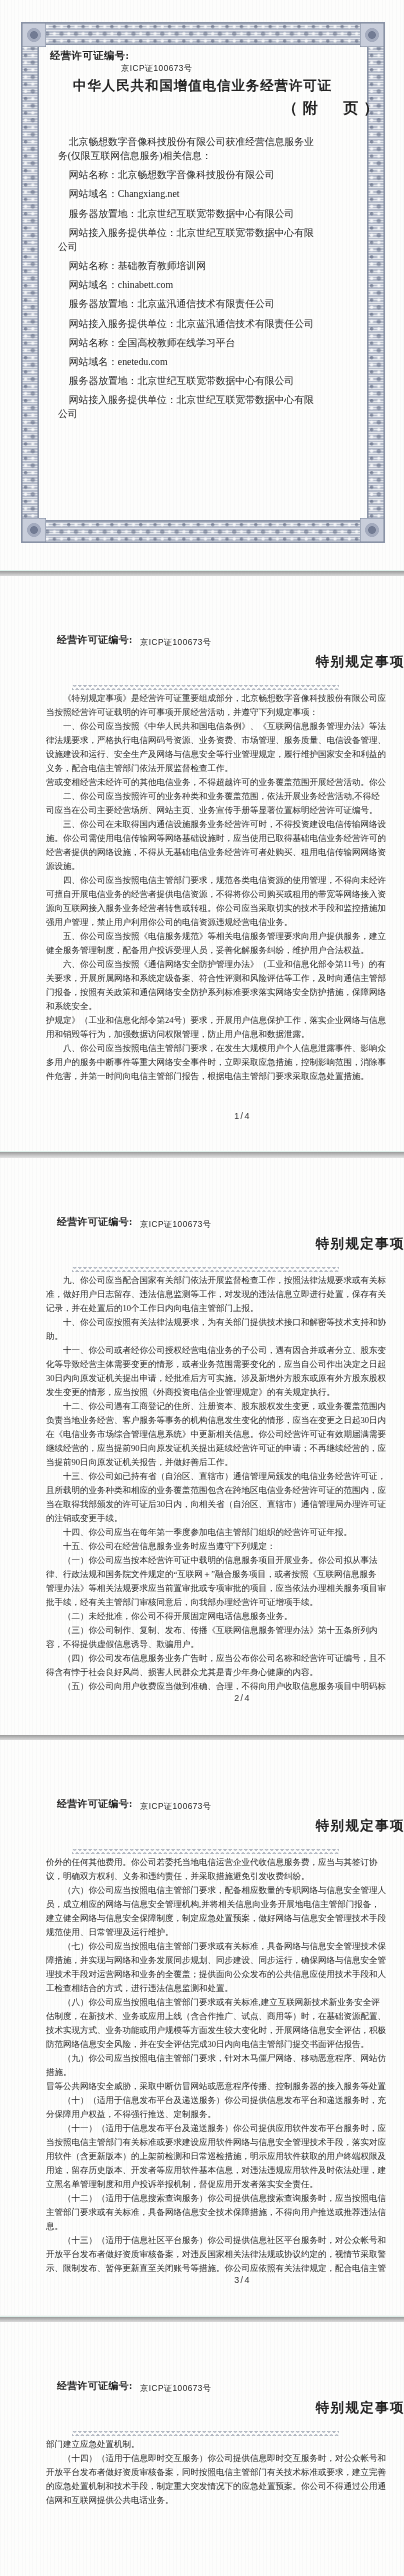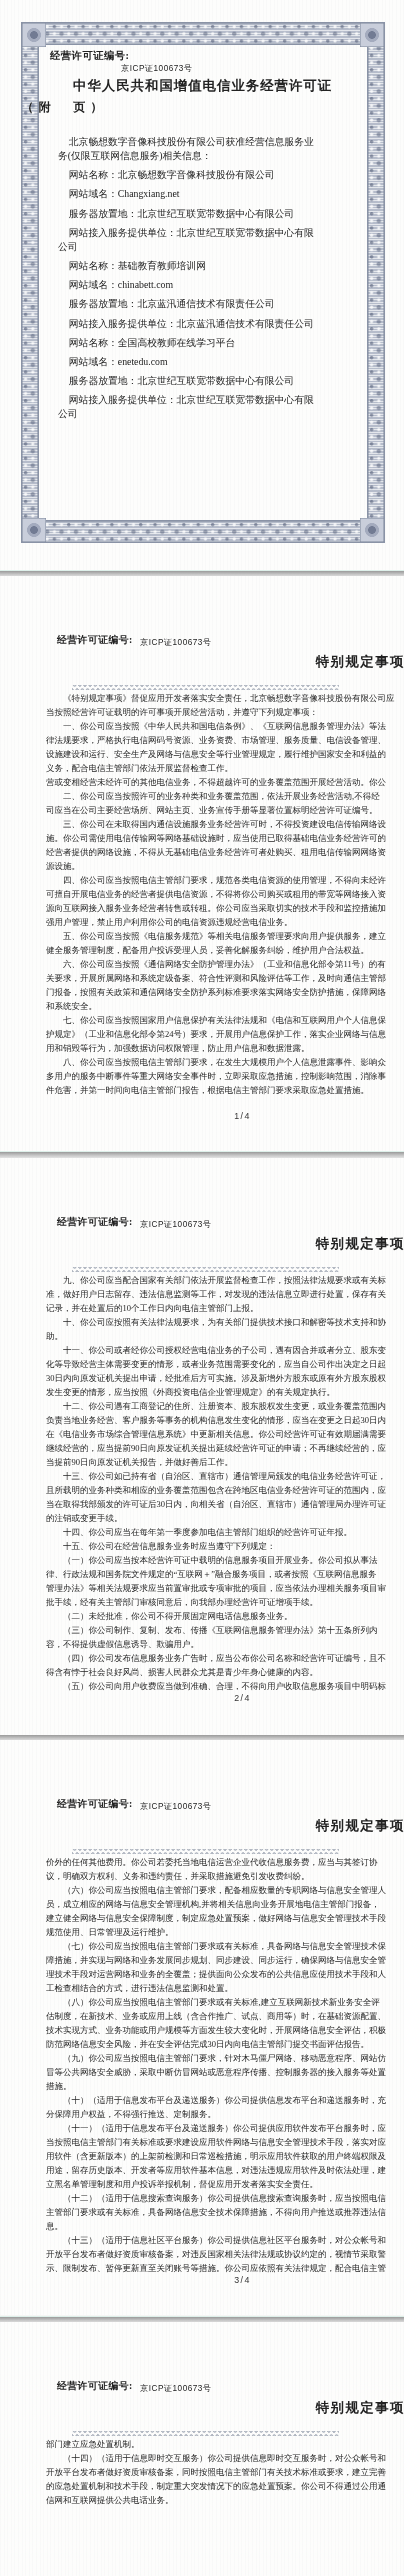--- a/index.html
+++ b/index.html
@@ -38,21 +38,21 @@
   .frame-left{position:absolute;left:21.6px;top:23px;width:16px;height:519px;}
   .frame-right{position:absolute;left:368px;top:23px;width:16px;height:519px;}
   .corner{
     position:absolute;width:24px;height:24px;
     background:radial-gradient(circle at 50% 50%, #727b93 3.6px, #a4abbe 4.1px 6.7px, #c9cedb 7.2px);
     box-shadow:inset 0 0 0 0.5px #7c8599;
   }
   .lic-header-label{position:absolute;left:50px;top:49px;font-size:10.3px;font-weight:700;letter-spacing:0.5px;}
   .lic-header-no{position:absolute;left:121px;top:63px;font-size:8.2px;letter-spacing:0.5px;font-family:"Liberation Sans","DejaVu Sans",sans-serif;}
   .lic-title{position:absolute;left:21.6px;top:77px;width:362px;text-align:center;font-size:13.4px;font-weight:700;letter-spacing:1px;}
-  .lic-subtitle{position:absolute;left:21.6px;top:99px;width:362px;text-align:left;font-size:12px;font-weight:700;letter-spacing:5.2px;}
+  .lic-subtitle{position:absolute;left:21.6px;top:99px;width:362px;text-align:right;font-size:15px;font-weight:700;letter-spacing:5.2px;}
   .lic-body{position:absolute;left:58px;top:135px;width:296px;font-size:9.8px;line-height:14px;}
   .lic-body .bline{white-space:nowrap;}
   .lic-body .ind{padding-left:10.8px;}
   .lic-body .g{margin-top:5.2px;}
   
   .phead-label{position:absolute;left:57px;top:58px;font-size:9.8px;font-weight:700;letter-spacing:0.5px;}
   .phead-no{position:absolute;left:140px;top:61px;font-size:8.2px;letter-spacing:0.5px;font-family:"Liberation Sans","DejaVu Sans",sans-serif;}
   .ptitle{position:absolute;left:0;top:77px;width:405px;margin:0;text-align:right;font-size:13.4px;font-weight:700;letter-spacing:1.5px;}
   .zigzag{
     position:absolute;left:72px;top:109px;width:267px;height:4.6px;opacity:.75;
@@ -113,21 +113,21 @@
   <div class="sep" style="top:1734px;"></div>
   <div class="sep" style="top:2316px;"></div>
 
   <div id="provision-pages">
       <section class="page" style="top: 576px; height: 575px;">
         <div class="phead-label">经营许可证编号:</div>
         <div class="phead-no">京ICP证100673号</div>
         <h2 class="ptitle">特别规定事项</h2>
         <div class="zigzag"></div>
         <div class="pbody">
-          <div class="bline ind">《特别规定事项》督促应用开发者落实安全责任，北京畅想数字音像科技股份有限公司应</div>
+          <div class="bline ind">《特别规定事项》是经营许可证重要组成部分，北京畅想数字音像科技股份有限公司应</div>
           <div class="bline">当按照经营许可证载明的许可事项开展经营活动，并遵守下列规定事项：</div>
           <div class="bline ind">一、你公司应当按照《中华人民共和国电信条例》、《互联网信息服务管理办法》等法</div>
           <div class="bline">律法规要求，严格执行电信网码号资源、业务资费、市场管理、服务质量、电信设备管理、</div>
           <div class="bline">设施建设和运行、安全生产及网络与信息安全等行业管理规定，履行维护国家安全和利益的</div>
           <div class="bline">义务，配合电信主管部门依法开展监督检查工作。</div>
           <div class="bline">营或变相经营未经许可的其他电信业务，不得超越许可的业务覆盖范围开展经营活动。你公</div>
           <div class="bline ind">二、你公司应当按照许可的业务种类和业务覆盖范围，依法开展业务经营活动,不得经</div>
           <div class="bline">司应当在公司主要经营场所、网站主页、业务宣传手册等显著位置标明经营许可证编号。</div>
           <div class="bline ind">三、你公司在未取得国内通信设施服务业务经营许可时，不得投资建设电信传输网络设</div>
           <div class="bline">施。你公司需使用电信传输网等网络基础设施时，应当使用已取得基础电信业务经营许可的</div>
@@ -136,21 +136,20 @@
           <div class="bline ind">四、你公司应当按照电信主管部门要求，规范各类电信资源的使用管理，不得向未经许</div>
           <div class="bline">可擅自开展电信业务的经营者提供电信资源，不得将你公司购买或租用的带宽等网络接入资</div>
           <div class="bline">源向互联网接入服务业务经营者转售或转租。你公司应当采取切实的技术手段和监控措施加</div>
           <div class="bline">强用户管理，禁止用户利用你公司的电信资源违规经营电信业务。</div>
           <div class="bline ind">五、你公司应当按照《电信服务规范》等相关电信服务管理要求向用户提供服务，建立</div>
           <div class="bline">健全服务管理制度，配备用户投诉受理人员，妥善化解服务纠纷，维护用户合法权益。</div>
           <div class="bline ind">六、你公司应当按照《通信网络安全防护管理办法》（工业和信息化部令第11号）的有</div>
           <div class="bline">关要求，开展所属网络和系统定级备案、符合性评测和风险评估等工作，及时向通信主管部</div>
           <div class="bline">门报备，按照有关政策和通信网络安全防护系列标准要求落实网络安全防护措施，保障网络</div>
           <div class="bline">和系统安全。</div>
-          <div class="bline ind">七、你公司应当按照国家用户信息保护有关法律法规和《电信和互联网用户个人信息保</div>
           <div class="bline">护规定》（工业和信息化部令第24号）要求，开展用户信息保护工作，落实企业网络与信息</div>
           <div class="bline">用和销毁等行为，加强数据访问权限管理，防止用户信息和数据泄露。</div>
           <div class="bline ind">八、你公司应当按照电信主管部门要求，在发生大规模用户个人信息泄露事件、影响众</div>
           <div class="bline">多用户的服务中断事件等重大网络安全事件时，立即采取应急措施，控制影响范围，消除事</div>
           <div class="bline">件危害，并第一时间向电信主管部门报告，根据电信主管部门要求采取应急处置措施。</div>
         </div>
         <div class="pagenum">1/4</div>
       </section>
       <section class="page" style="top: 1158px; height: 577px;">
         <div class="phead-label">经营许可证编号:</div>
@@ -205,22 +204,22 @@
           <div class="bline">规范使用、日常管理及运行维护。</div>
           <div class="bline ind">（七）你公司应当按照电信主管部门要求或有关标准，具备网络与信息安全管理技术保</div>
           <div class="bline">障措施，并实现与网络和业务发展同步规划、同步建设、同步运行，确保网络与信息安全管</div>
           <div class="bline">理技术手段对运营网络和业务的全覆盖；提供面向公众发布的公共信息应使用技术手段和人</div>
           <div class="bline">工检查相结合的方式，进行违法信息监测和处置。</div>
           <div class="bline ind">（八）你公司应当按照电信主管部门要求或有关标准,建立互联网新技术新业务安全评</div>
           <div class="bline">估制度，在新技术、业务或应用上线（含合作推广、试点、商用等）时，在基础资源配置、</div>
           <div class="bline">技术实现方式、业务功能或用户规模等方面发生较大变化时，开展网络信息安全评估，积极</div>
           <div class="bline">防范网络信息安全风险，并在安全评估完成30日内向电信主管部门提交书面评估报告。</div>
           <div class="bline ind">（九）你公司应当按照电信主管部门要求，针对木马僵尸网络、移动恶意程序、网站仿</div>
+          <div class="bline">措施。</div>
           <div class="bline">冒等公共网络安全威胁，采取中断仿冒网站或恶意程序传播、控制服务器的接入服务等处置</div>
-          <div class="bline">措施。</div>
           <div class="bline ind">（十）（适用于信息发布平台及递送服务）你公司提供信息发布平台和递送服务时，充</div>
           <div class="bline">分保障用户权益，不得强行推送、定制服务。</div>
           <div class="bline ind">（十一）（适用于信息发布平台及递送服务）你公司提供应用软件发布平台服务时，应</div>
           <div class="bline">当按照电信主管部门有关标准或要求建设应用软件网络与信息安全管理技术手段，落实对应</div>
           <div class="bline">用软件（含更新版本）的上架前检测和日常巡检措施，明示应用软件获取的用户终端权限及</div>
           <div class="bline">用途，留存历史版本、开发者等应用软件基本信息，对违法违规应用软件及时依法处理，建</div>
           <div class="bline">立黑名单管理制度和用户投诉举报机制，督促应用开发者落实安全责任。</div>
           <div class="bline ind">（十二）（适用于信息搜索查询服务）你公司提供信息搜索查询服务时，应当按照电信</div>
           <div class="bline">主管部门要求或有关标准，具备网络信息安全技术保障措施，不得向用户推送或推荐违法信</div>
           <div class="bline">息。</div>

